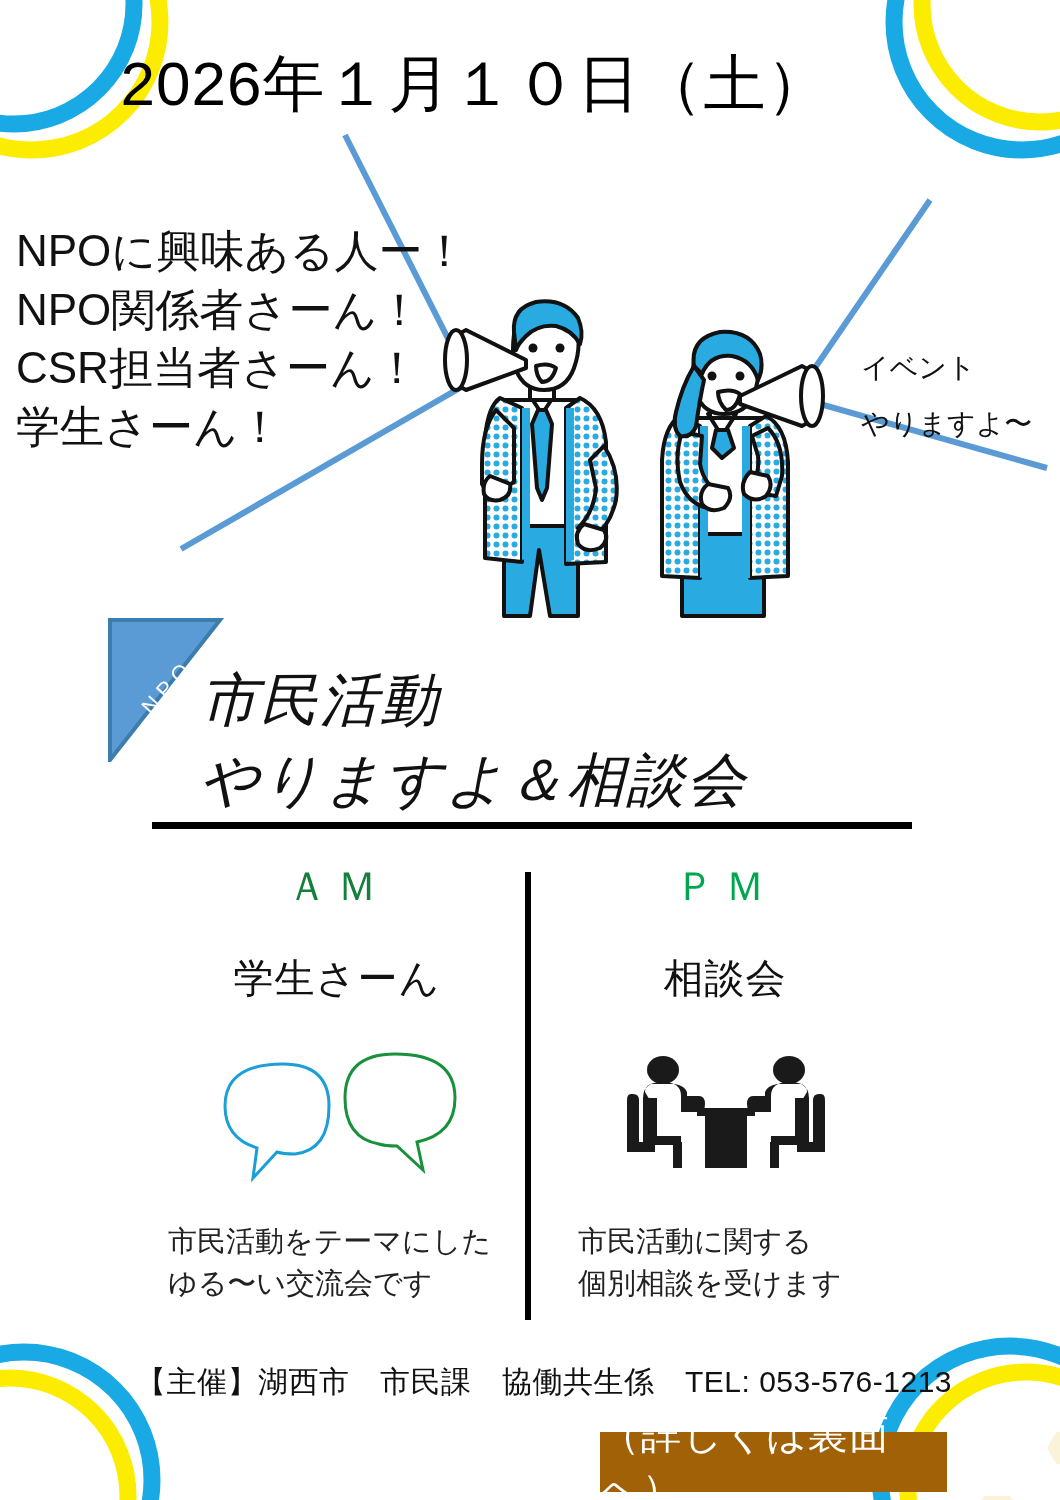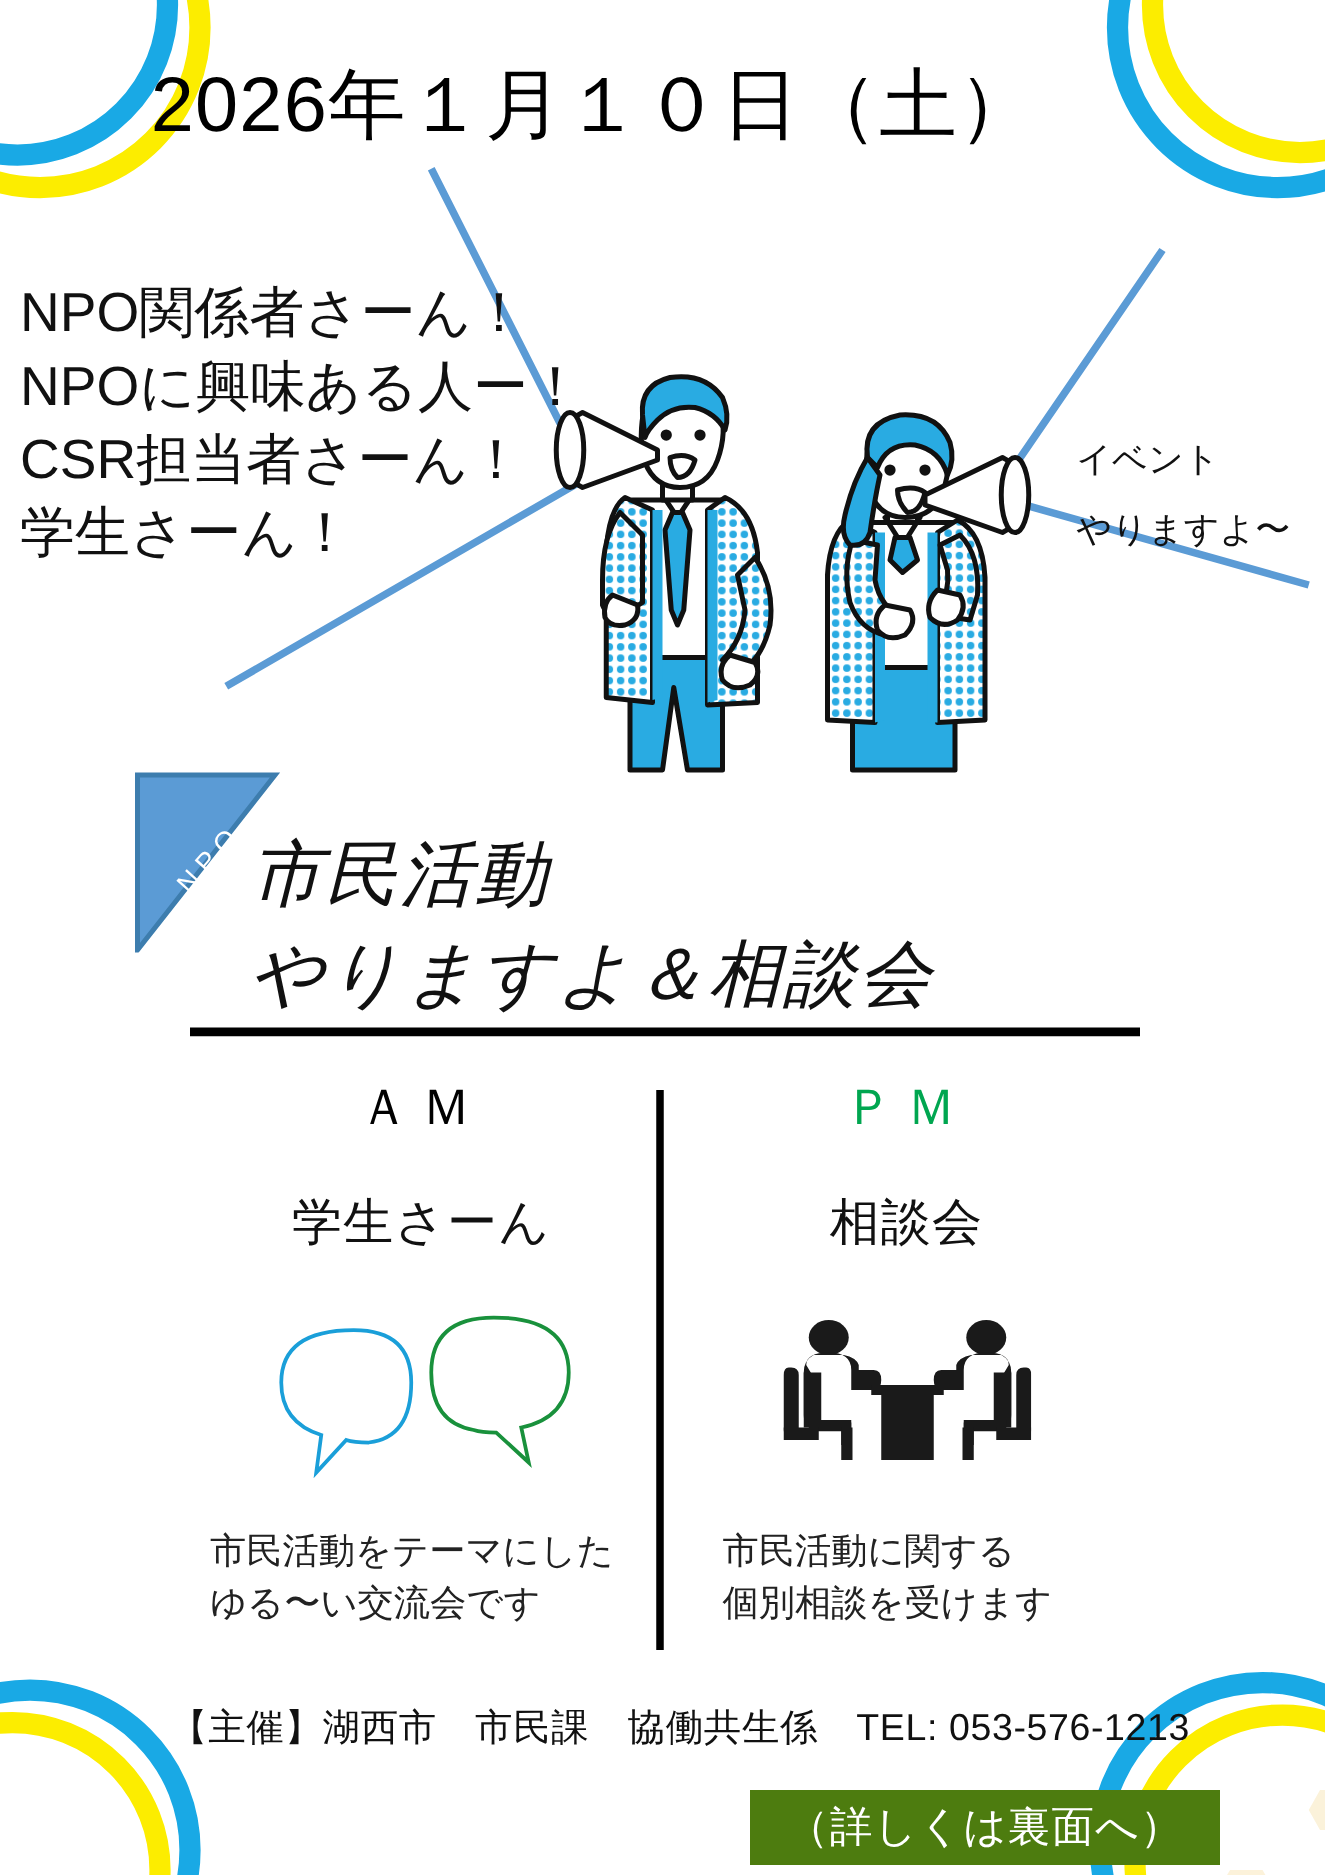--- a/index.html
+++ b/index.html
@@ -131,21 +131,21 @@
   }
   .session-am { left: 152px; }
   .session-pm { left: 540px; }
 
   .session-period {
     font-size: 40px;
     letter-spacing: 10px;
     line-height: 1;
     margin-bottom: 52px;
   }
-  .period-am { color: #000000; }
+  .period-am { color: #15803d; }
   .period-pm { color: #00a650; }
 
   .session-name {
     font-size: 40px;
     color: #111111;
     line-height: 1;
     letter-spacing: 1px;
   }
 
   .session-icon {
@@ -172,24 +172,24 @@
     position: absolute;
     left: 136px; top: 1362px;
     font-size: 30px;
     color: #111111;
     white-space: nowrap;
     letter-spacing: 0.5px;
   }
   .back-button {
     position: absolute;
     left: 600px; top: 1432px;
-    width: 376px; height: 60px;
-    background: #4d7c0f;
+    width: 347px; height: 60px;
+    background: #a16207;
     color: #ffffff;
-    font-size: 34px;
+    font-size: 40px;
     display: flex;
     align-items: center;
     justify-content: center;
     letter-spacing: 1px;
   }
 </style>
 </head>
 <body>
 
 <div id="poster">
@@ -218,22 +218,22 @@
   </svg>
 
   <div class="date-heading">2026年１月１０日（土）</div>
 
   <svg class="cone-svg" viewBox="0 0 1060 1500">
     <polyline points="345,135 470,382 181,549" fill="none" stroke="#5b9bd5" stroke-width="6" stroke-linejoin="miter"></polyline>
     <polyline points="930,200 795,397 1047,468" fill="none" stroke="#5b9bd5" stroke-width="6" stroke-linejoin="miter"></polyline>
   </svg>
 
   <div class="callout-left">
+    <div>NPOに興味ある人ー！</div>
     <div>NPO関係者さーん！</div>
-    <div>NPOに興味ある人ー！</div>
     <div>CSR担当者さーん！</div>
     <div>学生さーん！</div>
   </div>
 
   <div class="callout-right">
     <div>イベント</div>
     <div>やりますよ〜</div>
   </div>
 
   <svg class="illustration" viewBox="0 0 390 340">

